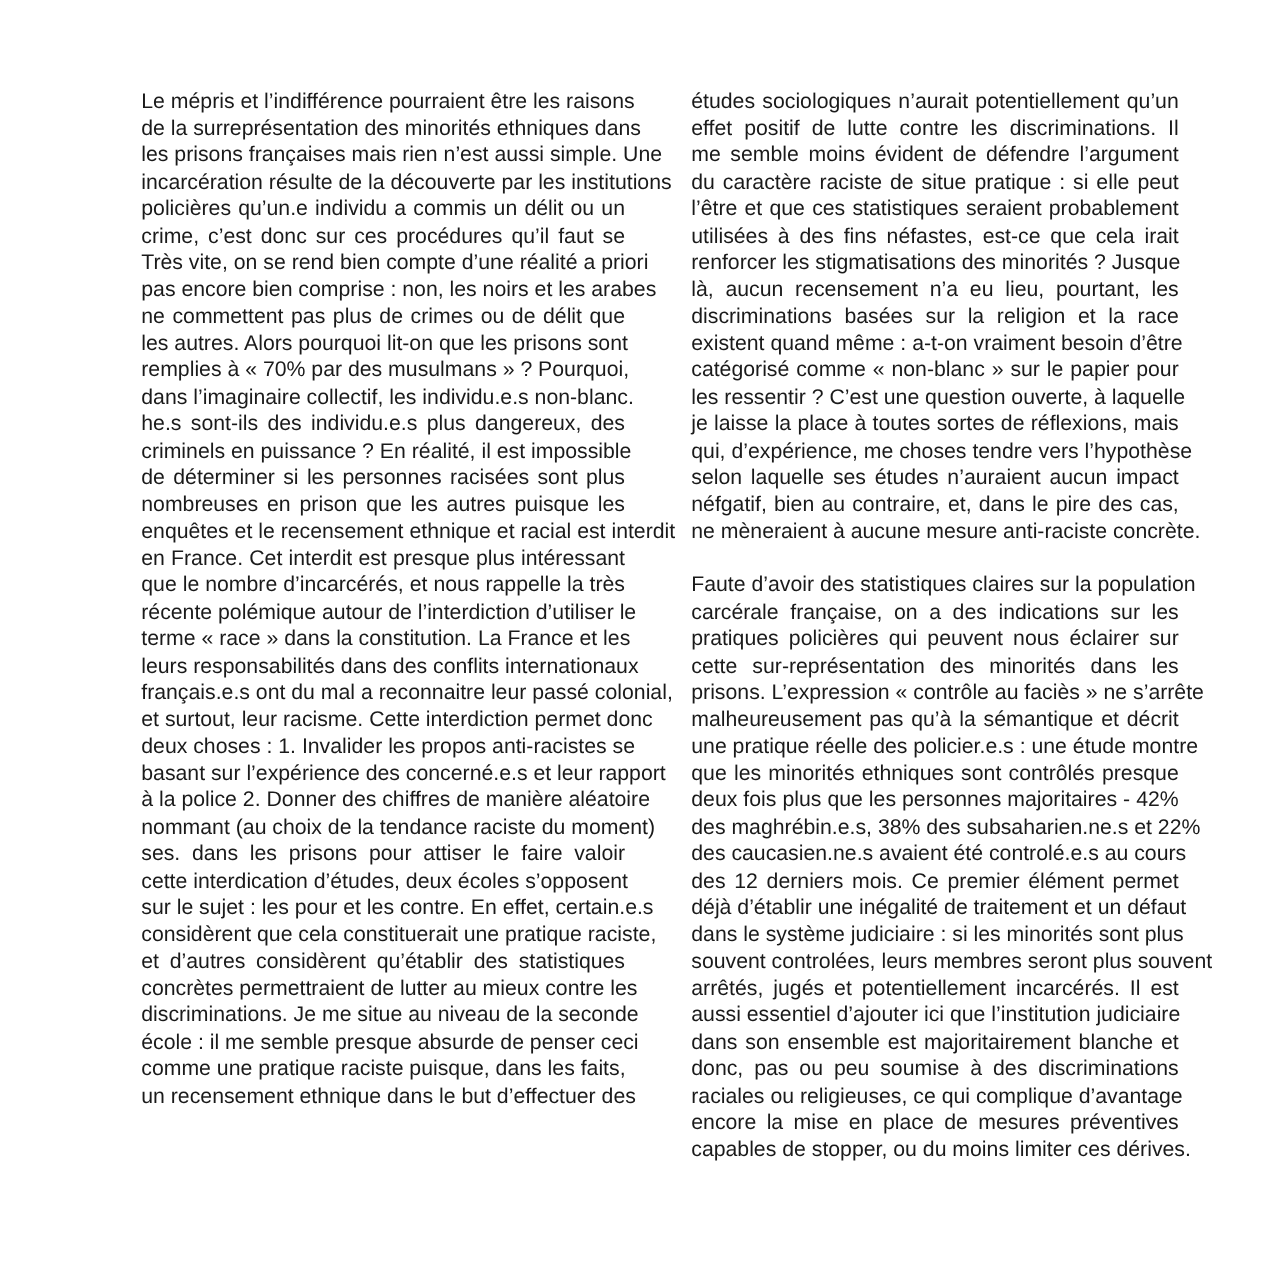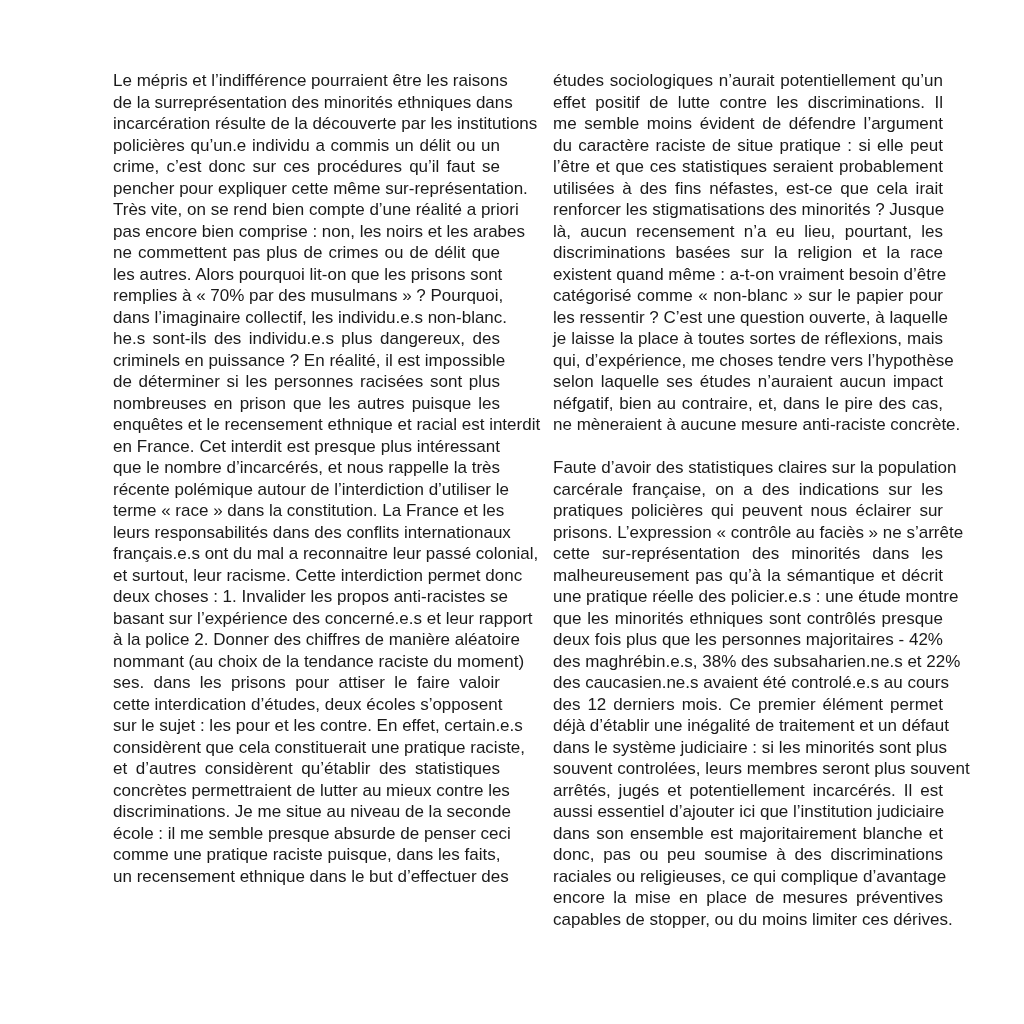--- a/index.html
+++ b/index.html
@@ -43,24 +43,24 @@
     .para-gap { display: block; height: 21.5px; }
   </style>
 </head>
 <body>
 
 <div class="page">
   <div class="column col-left" id="col-0">
       <div class="paragraph">
         <span class="line">Le mépris et l’indifférence pourraient être les raisons</span>
         <span class="line">de la surreprésentation des minorités ethniques dans</span>
+        <span class="line">les prisons françaises mais rien n’est aussi simple. Une</span>
         <span class="line">incarcération résulte de la découverte par les institutions</span>
         <span class="line">policières qu’un.e individu a commis un délit ou un</span>
         <span class="line">crime, c’est donc sur ces procédures qu’il faut se</span>
-        <span class="line">pencher pour expliquer cette même sur-représentation.</span>
         <span class="line">Très vite, on se rend bien compte d’une réalité a priori</span>
         <span class="line">pas encore bien comprise : non, les noirs et les arabes</span>
         <span class="line">ne commettent pas plus de crimes ou de délit que</span>
         <span class="line">les autres. Alors pourquoi lit-on que les prisons sont</span>
         <span class="line">remplies à « 70% par des musulmans » ? Pourquoi,</span>
         <span class="line">dans l’imaginaire collectif, les individu.e.s non-blanc.</span>
         <span class="line">he.s sont-ils des individu.e.s plus dangereux, des</span>
         <span class="line">criminels en puissance ? En réalité, il est impossible</span>
         <span class="line">de déterminer si les personnes racisées sont plus</span>
         <span class="line">nombreuses en prison que les autres puisque les</span>
@@ -106,22 +106,22 @@
         <span class="line">qui, d’expérience, me choses tendre vers l’hypothèse</span>
         <span class="line">selon laquelle ses études n’auraient aucun impact</span>
         <span class="line">néfgatif, bien au contraire, et, dans le pire des cas,</span>
         <span class="line last">ne mèneraient à aucune mesure anti-raciste concrète.</span>
       </div>
       <span class="para-gap"></span>
       <div class="paragraph">
         <span class="line">Faute d’avoir des statistiques claires sur la population</span>
         <span class="line">carcérale française, on a des indications sur les</span>
         <span class="line">pratiques policières qui peuvent nous éclairer sur</span>
+        <span class="line">cette sur-représentation des minorités dans les</span>
         <span class="line">prisons. L’expression « contrôle au faciès » ne s’arrête</span>
-        <span class="line">cette sur-représentation des minorités dans les</span>
         <span class="line">malheureusement pas qu’à la sémantique et décrit</span>
         <span class="line">une pratique réelle des policier.e.s : une étude montre</span>
         <span class="line">que les minorités ethniques sont contrôlés presque</span>
         <span class="line">deux fois plus que les personnes majoritaires - 42%</span>
         <span class="line">des maghrébin.e.s, 38% des subsaharien.ne.s et 22%</span>
         <span class="line">des caucasien.ne.s avaient été controlé.e.s au cours</span>
         <span class="line">des 12 derniers mois. Ce premier élément permet</span>
         <span class="line">déjà d’établir une inégalité de traitement et un défaut</span>
         <span class="line">dans le système judiciaire : si les minorités sont plus</span>
         <span class="line">souvent controlées, leurs membres seront plus souvent</span>

